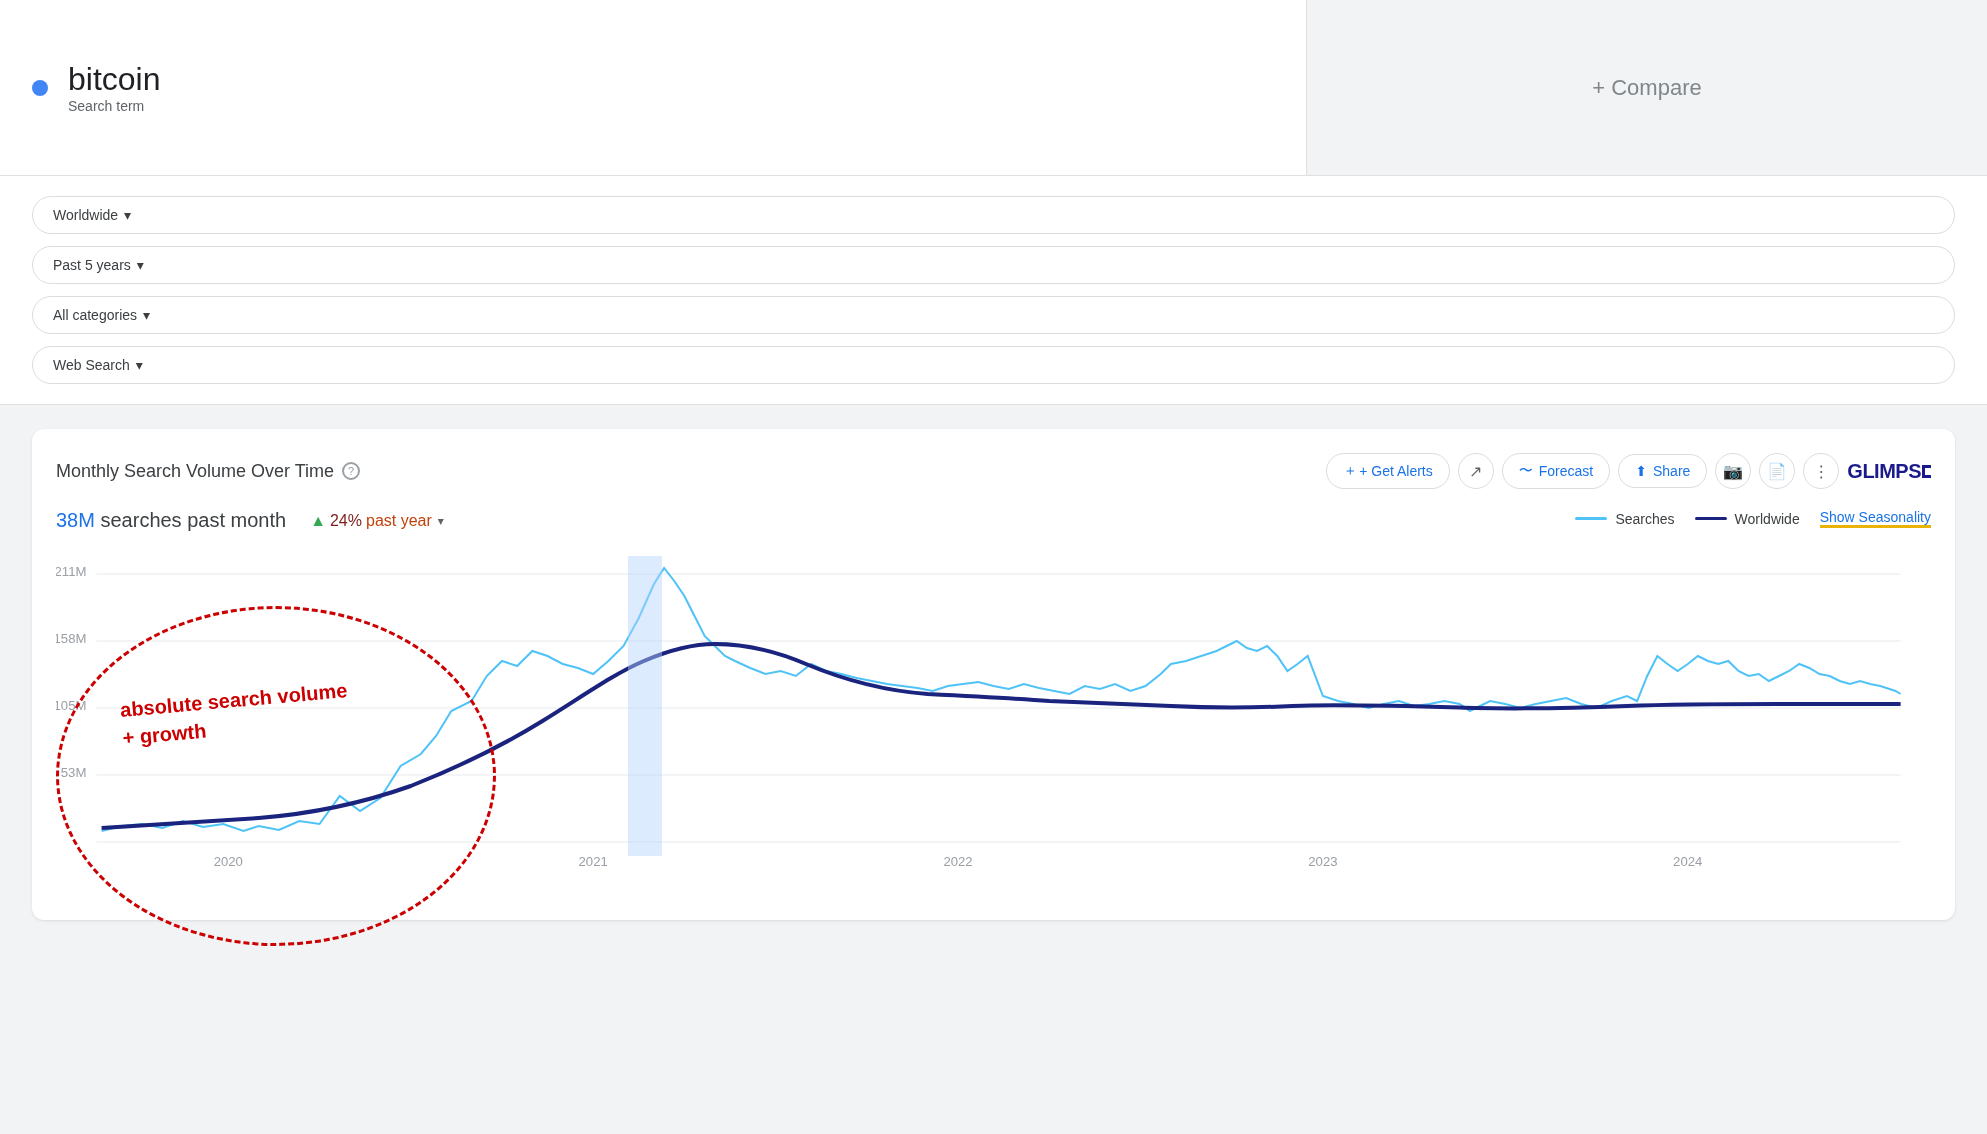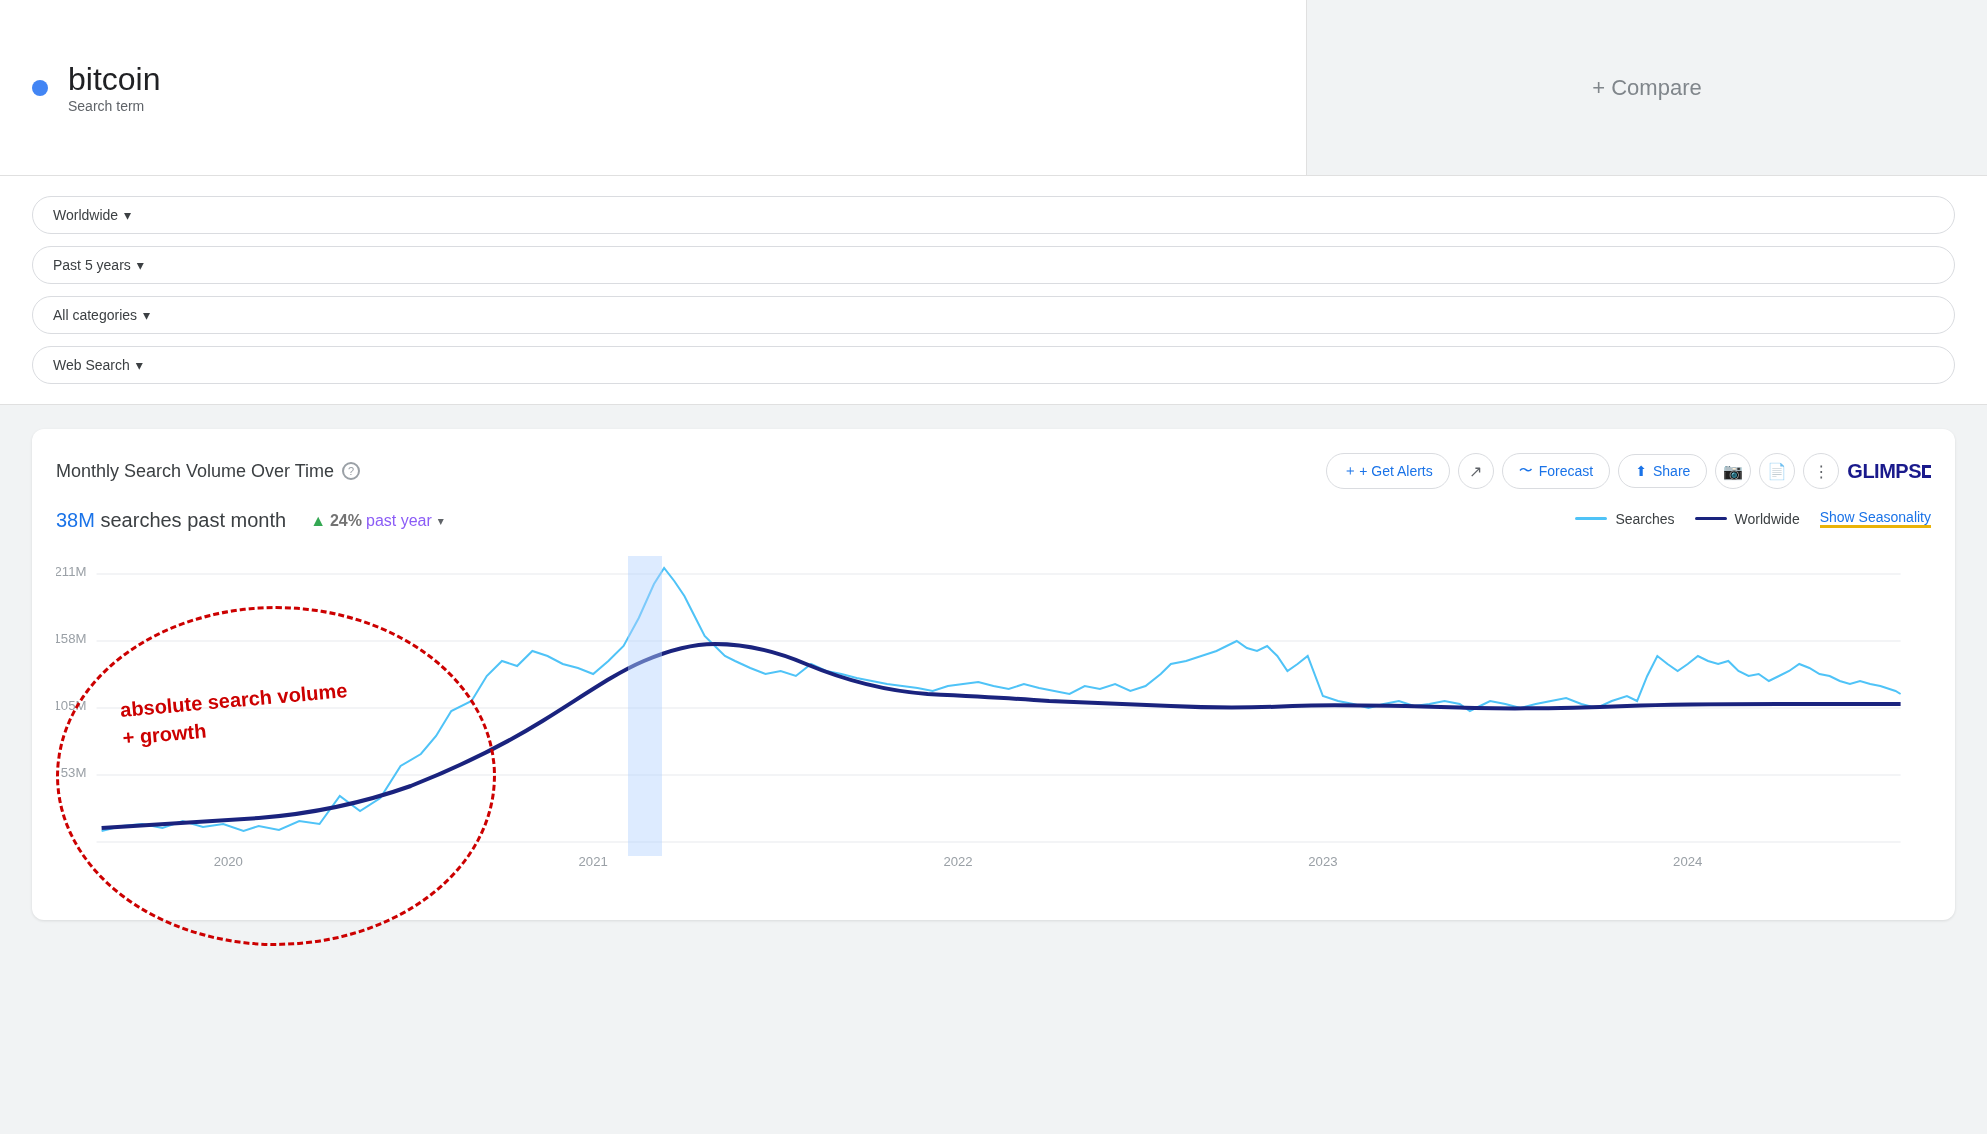--- a/index.html
+++ b/index.html
@@ -159,22 +159,22 @@
       font-weight: 500;
     }
     .growth-badge {
       display: flex;
       align-items: center;
       gap: 4px;
       font-size: 16px;
       color: #34a853;
       font-weight: 500;
     }
-    .growth-badge .pct { color: #737373; font-weight: bold; }
-    .growth-badge .yr { color: #8b5cf6; font-weight: 400; }
+    .growth-badge .pct { color: #7f1d1d; }
+    .growth-badge .yr { color: #c2410c; font-weight: 400; }
     .chevron-down { font-size: 12px; color: #5f6368; margin-left: 2px; cursor: pointer; }
 
     .legend-row {
       display: flex;
       align-items: center;
       gap: 20px;
       justify-content: flex-end;
       margin-bottom: 8px;
       font-size: 14px;
       color: #3c4043;

